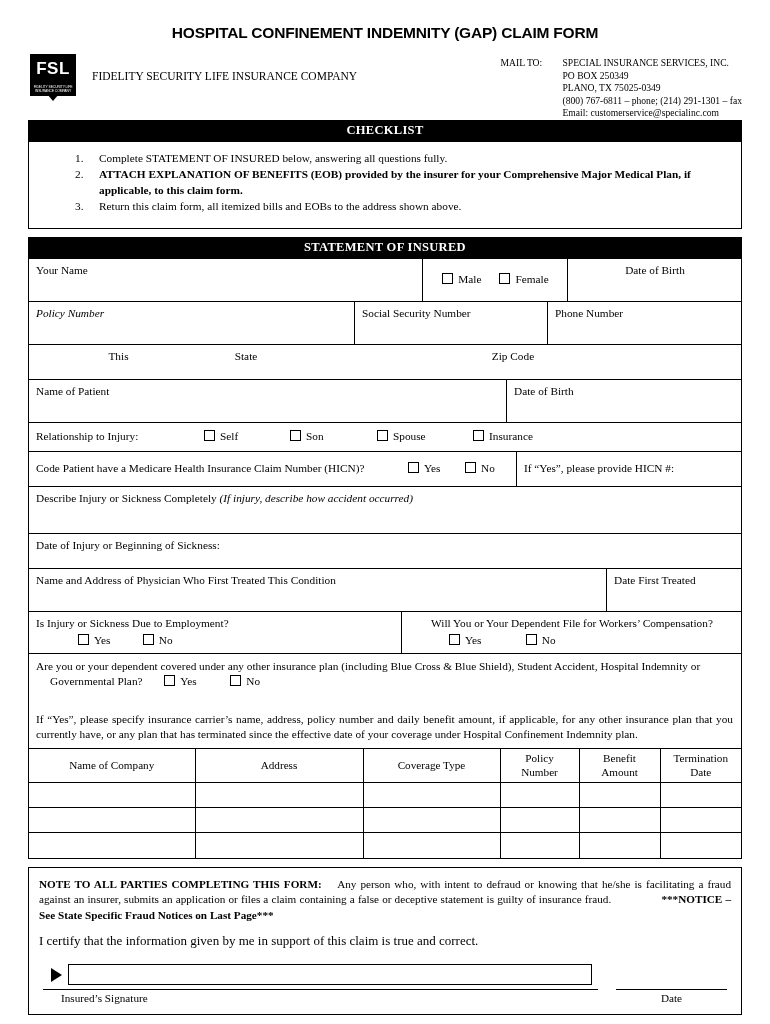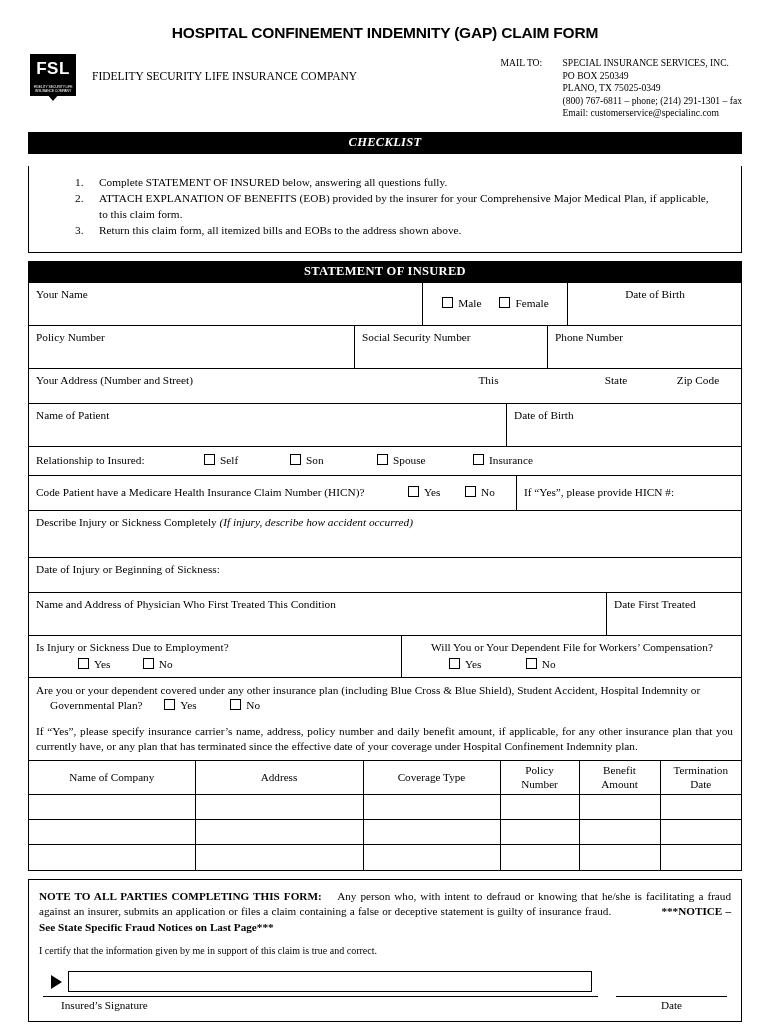--- a/index.html
+++ b/index.html
@@ -111,21 +111,21 @@
   .checklist-body { padding: 9px 0 12px 0; }
   .cl-item {
     display: flex;
     font-size: 11.3px;
     line-height: 15.5px;
     padding: 0 30px 0 46px;
     margin-bottom: 1px;
   }
   .cl-num { width: 24px; flex: 0 0 24px; }
   .cl-text { flex: 1 1 auto; }
-  .cl-text.bold { font-weight: normal; }
+  .cl-text.bold { font-weight: bold; }
 
   
   .frow {
     display: flex;
     border-bottom: 1.3px solid #000;
     position: relative;
   }
   .frow.nob { border-bottom: none; }
   .fcell {
     padding: 4px 6px 4px 7px;
@@ -172,21 +172,21 @@
   
   .note-body { padding: 9px 10px 10px 10px; }
   .note-p {
     font-size: 11.2px;
     line-height: 15.5px;
     text-align: justify;
     margin: 0 0 10px 0;
   }
   .note-p b { font-weight: bold; }
   .notice-center { font-weight: bold; }
-  .certify { font-size: 10px; margin: 0 0 13px 0; }
+  .certify { font-size: 13px; margin: 0 0 13px 0; }
 
   .sig-area {
     display: flex;
     align-items: flex-end;
     padding: 0 4px 0 4px;
   }
   .sig-left { flex: 0 0 555px; }
   .sig-box-row { display: flex; align-items: center; }
   .arrow {
     width: 0; height: 0;
@@ -239,21 +239,21 @@
       <div class="mail-lines">
         <div>SPECIAL INSURANCE SERVICES, INC.</div>
         <div>PO BOX 250349</div>
         <div>PLANO, TX  75025-0349</div>
         <div>(800) 767-6811 – phone; (214) 291-1301 – fax</div>
         <div>Email:  customerservice@specialinc.com</div>
       </div>
     </div>
   </div>
 
-  <div style="margin:12px 28px;font-style:italic;">
+  <div style="margin:0 28px;">
     <div class="banner">CHECKLIST</div>
   </div>
   <div class="outer last" style="border-top:none;">
     <div class="checklist-body">
       <div class="cl-item">
         <div class="cl-num">1.</div>
         <div class="cl-text">Complete STATEMENT OF INSURED below, answering all questions fully.</div>
       </div>
       <div class="cl-item">
         <div class="cl-num">2.</div>
@@ -279,54 +279,53 @@
       <div class="fcell h42" style="width:145px;display:flex;align-items:center;justify-content:center;gap:18px;">
         <span class="opt"><span class="cb"></span><span>Male</span></span>
         <span class="opt"><span class="cb"></span><span>Female</span></span>
       </div>
       <div class="fcell h42 ctr" style="flex:1 1 auto;">
         <span>Date of Birth</span>
       </div>
     </div>
 
     <div class="frow">
-      <div class="fcell h42" style="width:325px;">
+      <div class="fcell h42" style="width:325px;font-style:italic;">
         <span>Policy Number</span>
       </div>
       <div class="fcell h42" style="width:193px;">
         <span>Social Security Number</span>
       </div>
       <div class="fcell h42" style="flex:1 1 auto;">
         <span>Phone Number</span>
       </div>
     </div>
 
     <div class="frow">
       <div class="fcell h34" style="flex:1 1 auto;">
         <div style="display:flex;align-items:baseline;">
-          <span style="flex:0 0 370px;">Your Address (Number and Street)</span>
           <span style="flex:0 0 165px;text-align:center;">This</span>
           <span style="flex:0 0 90px;text-align:center;">State</span>
           <span style="flex:1 1 auto;text-align:center;">Zip Code</span>
         </div>
       </div>
     </div>
 
     <div class="frow">
       <div class="fcell h42" style="width:477px;">
         <span>Name of Patient</span>
       </div>
       <div class="fcell h42" style="flex:1 1 auto;">
         <span>Date of Birth</span>
       </div>
     </div>
 
     <div class="frow">
       <div class="fcell h28" style="flex:1 1 auto;display:flex;align-items:center;">
-        <span style="flex:0 0 168px;">Relationship to Insured:</span>
+        <span style="flex:0 0 168px;">Relationship to Injury:</span>
         <span class="opt" style="flex:0 0 86px;"><span class="cb"></span><span>Self</span></span>
         <span class="opt" style="flex:0 0 87px;"><span class="cb"></span><span>Son</span></span>
         <span class="opt" style="flex:0 0 96px;"><span class="cb"></span><span>Spouse</span></span>
         <span class="opt"><span class="cb"></span><span>Insurance</span></span>
       </div>
     </div>
 
     <div class="frow">
       <div class="fcell h34" style="width:487px;display:flex;align-items:center;">
         <span style="flex:0 0 372px;">Code Patient have a Medicare Health Insurance Claim Number (HICN)?</span>
@@ -380,21 +379,21 @@
     <div class="frow">
       <div class="fcell" style="flex:1 1 auto;padding:5px 8px 6px 7px;">
         <div class="indent-hang" style="position:relative;">
           <span>Are you or your dependent covered under any other insurance plan (including Blue Cross &amp; Blue Shield), Student Accident, Hospital Indemnity or Governmental Plan?</span>
           <span style="display:inline-block;width:30px;"></span>
           <span class="opt"><span class="cb"></span><span>Yes</span></span>
           <span style="display:inline-block;width:42px;"></span>
           <span class="opt"><span class="cb"></span><span>No</span></span>
         </div>
         <div style="height:11px;"></div>
-        <div style="text-align:justify;">If “Yes”, please specify insurance carrier’s name, address, policy number and daily benefit amount, if applicable, for any other insurance plan that you currently have, or any plan that has terminated since the effective date of your coverage under Hospital Confinement Indemnity plan.</div>
+        <div style="text-align:justify;margin-top:12px;">If “Yes”, please specify insurance carrier’s name, address, policy number and daily benefit amount, if applicable, for any other insurance plan that you currently have, or any plan that has terminated since the effective date of your coverage under Hospital Confinement Indemnity plan.</div>
       </div>
     </div>
 
     <div class="frow nob">
       <div style="flex:1 1 auto;">
         <table class="itable">
           <tbody>
               <tr>
             <th style="width:166px;">
               <div>Name of Company</div>

